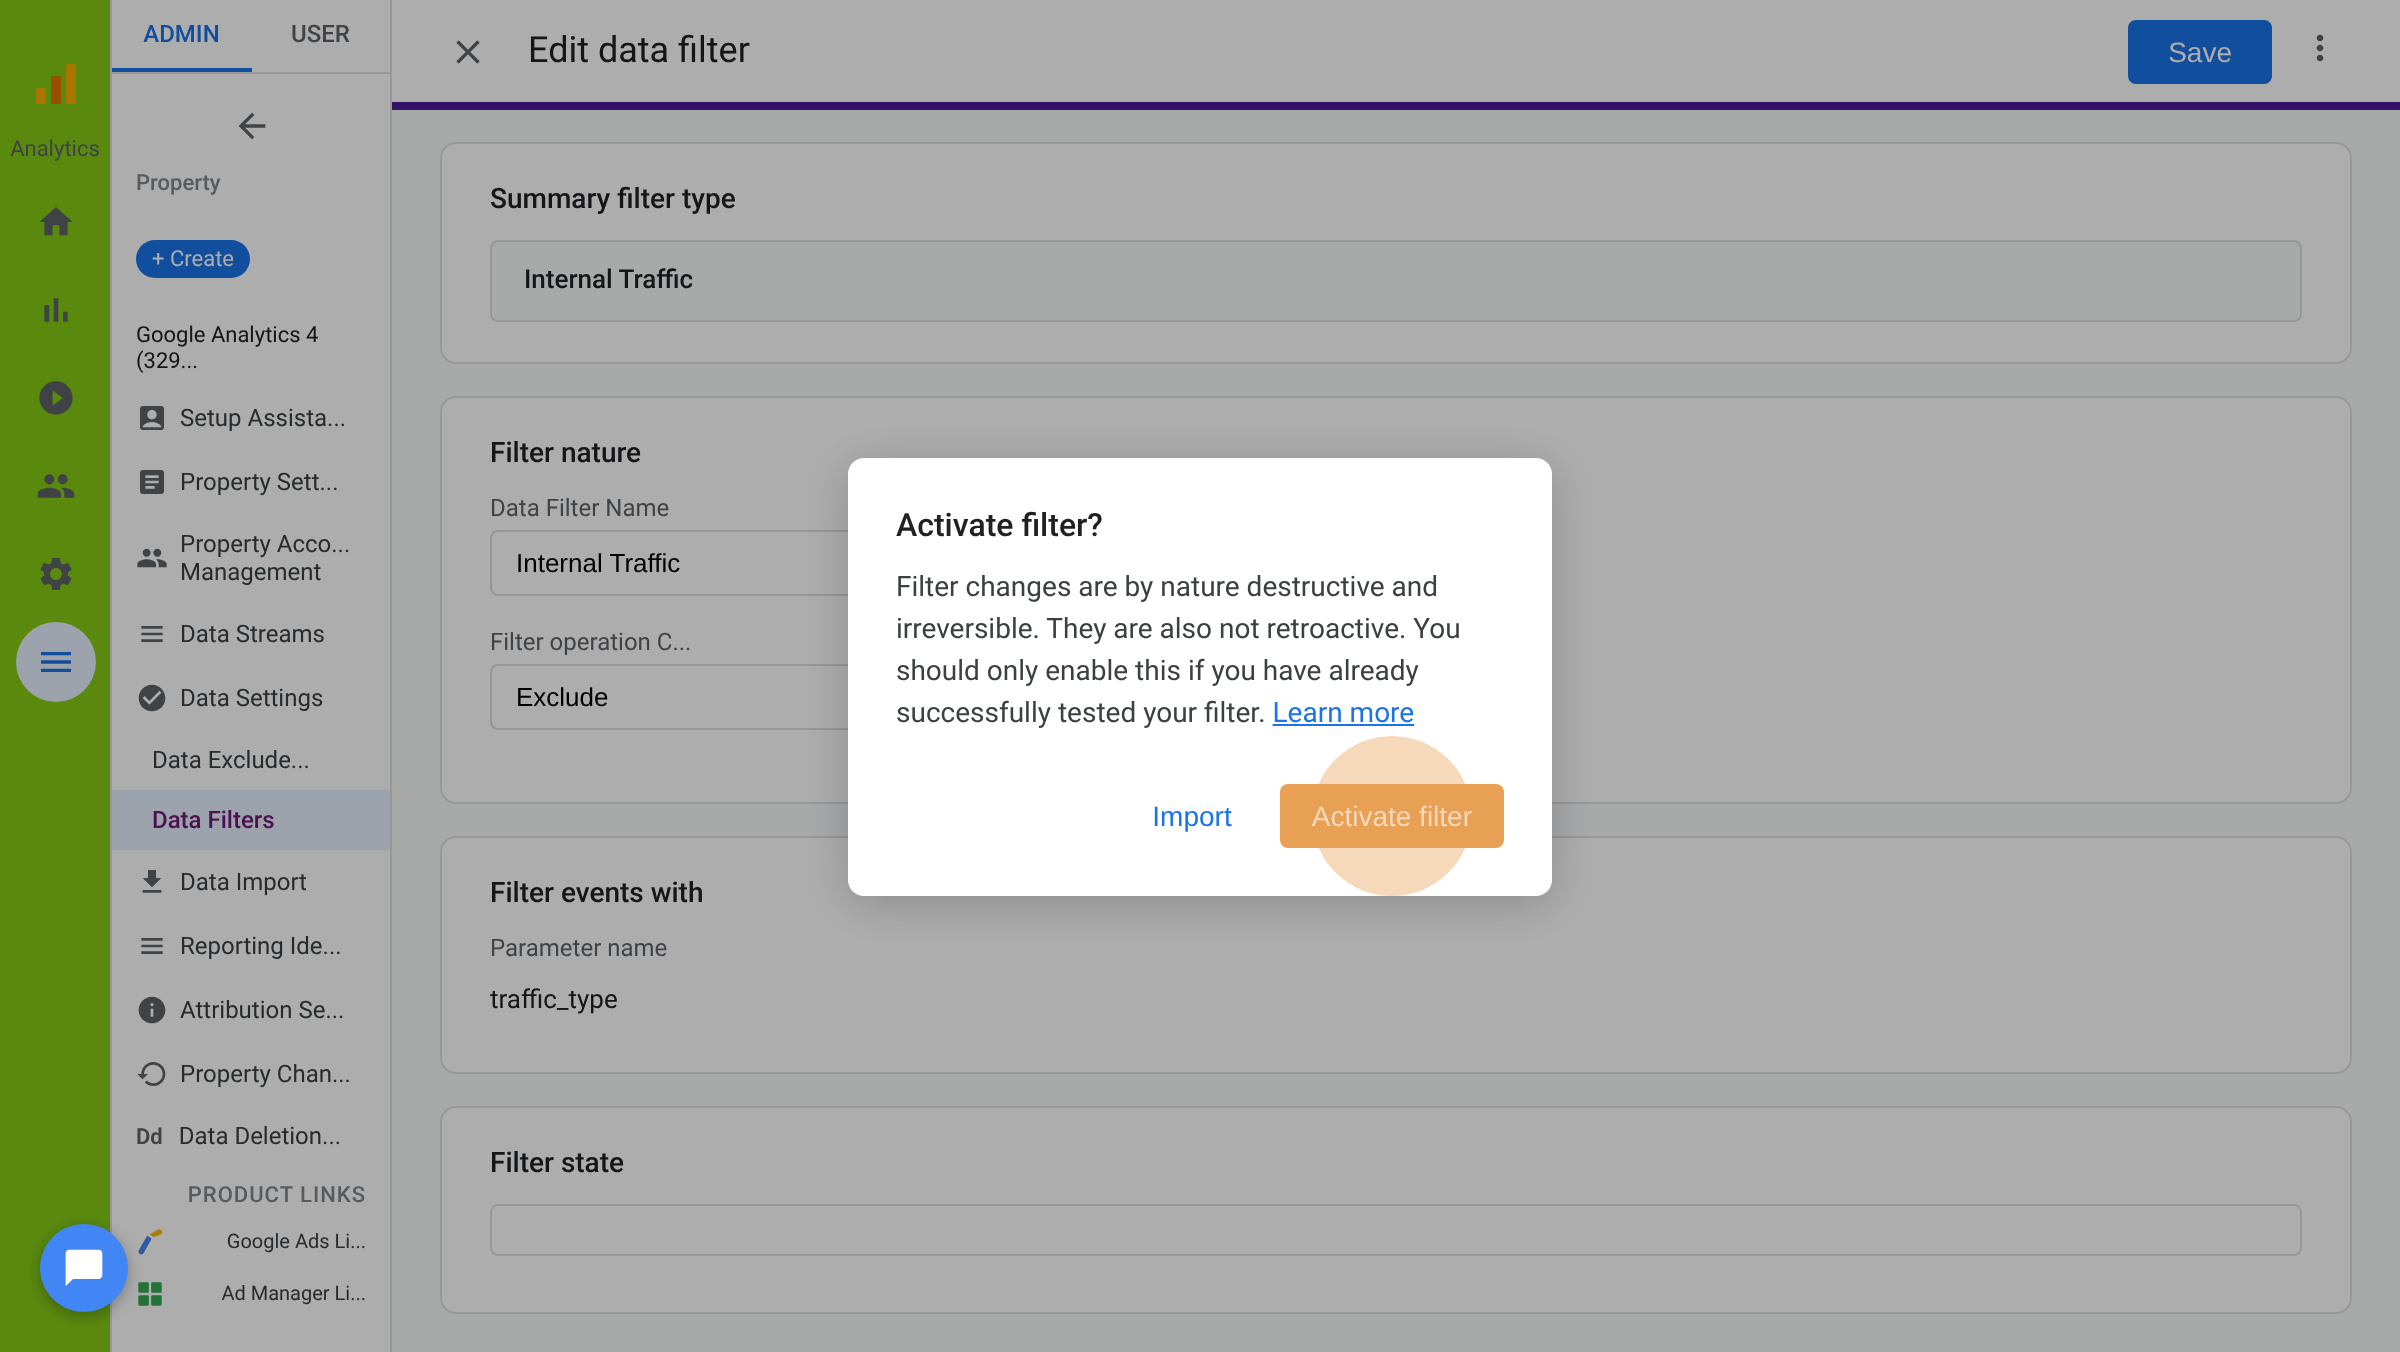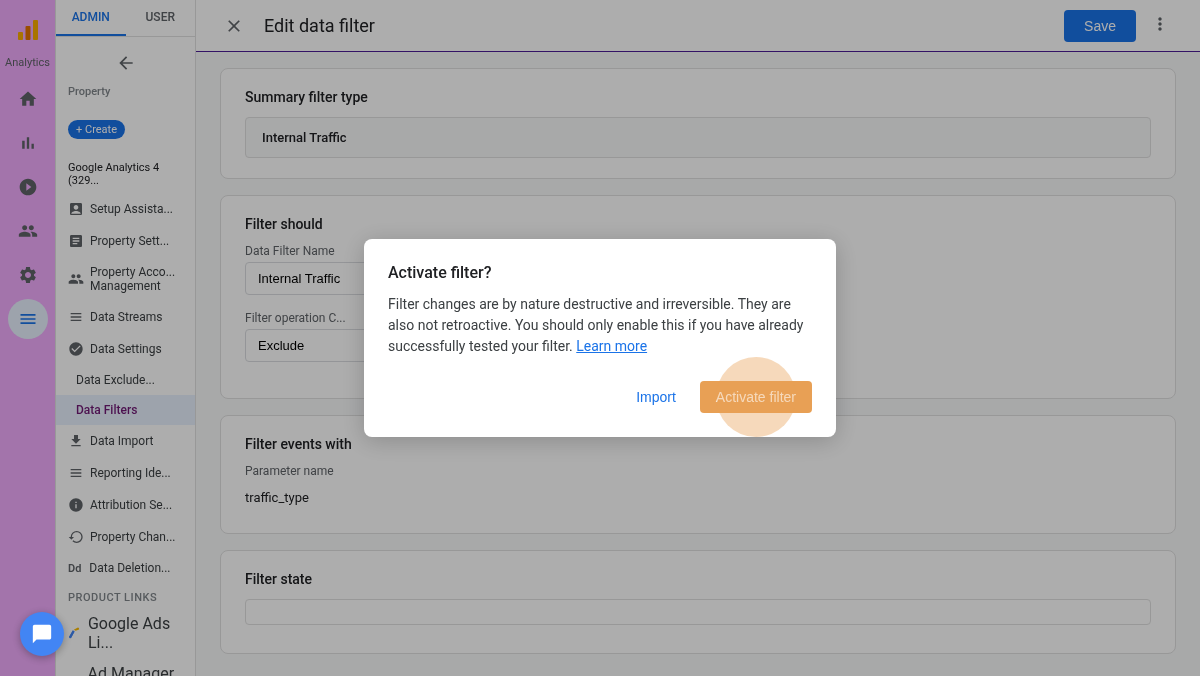--- a/index.html
+++ b/index.html
@@ -2,21 +2,21 @@
 <html><head>
   <meta charset="utf-8">
   <style>
     * { box-sizing: border-box; margin: 0; padding: 0; }
     body { font-family: 'Google Sans', Roboto, Arial, sans-serif; font-size: 13px; background: #f1f3f4; color: #202124; overflow: hidden; }
 
     
     .app-container { display: flex; height: 676px; width: 1200px; position: relative; }
 
     
-    .nav-rail { width: 56px; background: #f0abfc; display: flex; flex-direction: column; align-items: center; padding-top: 12px; border-right: 1px solid #e0e0e0; flex-shrink: 0; z-index: 2; }
+    .nav-rail { width: 56px; background: #84cc16; display: flex; flex-direction: column; align-items: center; padding-top: 24px; border-right: 1px solid #e0e0e0; flex-shrink: 0; z-index: 2; }
     .nav-logo { width: 36px; height: 36px; display: flex; align-items: center; justify-content: center; margin-bottom: 8px; }
     .nav-logo svg { width: 24px; height: 24px; }
     .nav-item { width: 40px; height: 40px; display: flex; align-items: center; justify-content: center; border-radius: 50%; margin: 2px 0; cursor: pointer; color: #5f6368; }
     .nav-item.active { background: #e8f0fe; color: #1a73e8; }
 
     
     .sidebar { width: 140px; background: #fff; border-right: 1px solid #e0e0e0; flex-shrink: 0; overflow-y: auto; }
     .admin-user-tabs { display: flex; border-bottom: 1px solid #e0e0e0; }
     .tab-btn { flex: 1; padding: 10px 4px; text-align: center; font-size: 12px; font-weight: 500; color: #5f6368; cursor: pointer; border-bottom: 2px solid transparent; }
     .tab-btn.active { color: #1a73e8; border-bottom: 2px solid #1a73e8; }
@@ -26,21 +26,21 @@
     .create-btn { display: inline-flex; align-items: center; gap: 3px; background: #1a73e8; color: #fff; font-size: 11px; padding: 3px 8px; border-radius: 12px; margin: 20px 12px; cursor: pointer; }
     .sidebar-item { display: flex; align-items: center; gap: 6px; padding: 8px 12px; cursor: pointer; color: #3c4043; font-size: 12px; }
     .sidebar-item.active { background: #e8f0fe; color: #701a75; font-weight: 500; }
     .sidebar-item-icon { width: 16px; height: 16px; flex-shrink: 0; color: #5f6368; }
     .back-btn { display: flex; align-items: center; justify-content: center; padding: 8px; cursor: pointer; color: #5f6368; }
 
     
     .main-content { flex: 1; overflow-y: auto; padding: 0; background: #f8f9fa; position: relative; }
 
     
-    .top-bar { display: flex; align-items: center; padding: 8px 24px; background: #fff; border-bottom: 1px solid #4c1d95; gap: 8px; }
+    .top-bar { display: flex; align-items: center; padding: 8px 24px; background: #fff; border-bottom: 4px solid #4c1d95; gap: 8px; }
     .page-title { font-size: 20px; color: #202124; font-weight: 400; flex: 1; }
     .save-btn { background: #1a73e8; color: #fff; border: none; padding: 8px 20px; border-radius: 4px; font-size: 14px; cursor: pointer; }
     .more-btn { background: none; border: none; cursor: pointer; color: #5f6368; padding: 6px; border-radius: 50%; }
 
     
     .content-area { padding: 16px 24px; }
 
     .section-card { background: #fff; border-radius: 8px; border: 1px solid #e0e0e0; margin-bottom: 16px; padding: 20px 24px; }
     .section-title { font-size: 14px; font-weight: 500; color: #202124; margin-bottom: 12px; }
 
@@ -56,33 +56,33 @@
 
     .summary-text { font-size: 13px; color: #3c4043; margin-top: 4px; }
     .summary-italic { font-style: italic; }
 
     .filter-state-card .state-option { border: 1px solid #e0e0e0; border-radius: 4px; padding: 12px 16px; margin-bottom: 8px; display: flex; align-items: flex-start; gap: 12px; }
 
     
     .overlay { position: absolute; top: 0; left: 0; right: 0; bottom: 0; background: rgba(0,0,0,0.32); z-index: 10; display: flex; align-items: center; justify-content: center; }
 
     
-    .dialog { background: #fff; border-radius: 8px; padding: 24px; width: 472px; box-shadow: 0 4px 24px rgba(0,0,0,0.2); position: relative; }
+    .dialog { background: #fff; border-radius: 8px; padding: 24px; width: 352px; box-shadow: 0 4px 24px rgba(0,0,0,0.2); position: relative; }
     .dialog-title { font-size: 16px; font-weight: 500; color: #202124; margin-bottom: 12px; }
     .dialog-body { font-size: 14px; color: #3c4043; line-height: 1.5; }
     .dialog-link { color: #1a73e8; text-decoration: underline; cursor: pointer; }
     .dialog-actions { display: flex; justify-content: flex-end; gap: 8px; margin-top: 24px; align-items: center; }
     .cancel-btn { background: none; border: none; color: #1a73e8; font-size: 14px; font-weight: 500; padding: 8px 16px; border-radius: 4px; cursor: pointer; }
     .activate-btn { background: #e8a055; color: #fff; border: none; padding: 8px 16px; border-radius: 4px; font-size: 14px; font-weight: 500; cursor: pointer; position: relative; }
     .activate-btn-ripple { position: absolute; width: 80px; height: 80px; border-radius: 50%; background: rgba(232, 160, 85, 0.4); top: 50%; left: 50%; transform: translate(-50%, -50%); pointer-events: none; }
 
     .close-icon-btn { background: none; border: none; cursor: pointer; color: #5f6368; padding: 4px; display: flex; align-items: center; justify-content: center; margin-right: 8px; }
 
-    .product-links-label { font-size: 11px; font-weight: 500; color: #80868b; padding: 8px 12px 4px; text-transform: uppercase; letter-spacing: 0.5px; }
-    .product-link-item { display: flex; align-items: center; gap: 8px; padding: 6px 12px; cursor: pointer; font-size: 16px; color: #3c4043; }
+    .product-links-label { font-size: 11px; font-weight: 500; color: #80868b; padding: 8px 12px 4px; text-transform: uppercase; letter-spacing: 0.5px; text-align: right; }
+    .product-link-item { display: flex; align-items: center; gap: 8px; padding: 6px 12px; cursor: pointer; font-size: 10px; color: #3c4043; justify-content: space-between; }
   </style>
 </head>
 <body>
 
 <div class="app-container">
 
   <div class="nav-rail">
     <div class="nav-logo">
       <svg viewBox="0 0 24 24" fill="none">
         <rect x="2" y="14" width="5" height="8" rx="1" fill="#F9AB00"></rect>
@@ -245,21 +245,21 @@
     <div class="content-area">
 
       <div class="section-card">
         <div class="section-title">Summary filter type</div>
         <div class="filter-type-option">
           <div class="option-title">Internal Traffic</div>
         </div>
       </div>
 
       <div class="section-card">
-        <div class="section-title">Filter should</div>
+        <div class="section-title">Filter nature</div>
         <div class="form-group">
           <div class="form-label">Data Filter Name</div>
           <input class="form-input" value="Internal Traffic" style="">
         </div>
         <div class="form-group">
           <div class="form-label">Filter operation C...</div>
           <input class="form-input" value="Exclude" style="width: 200px;">
         </div>
       </div>
 

